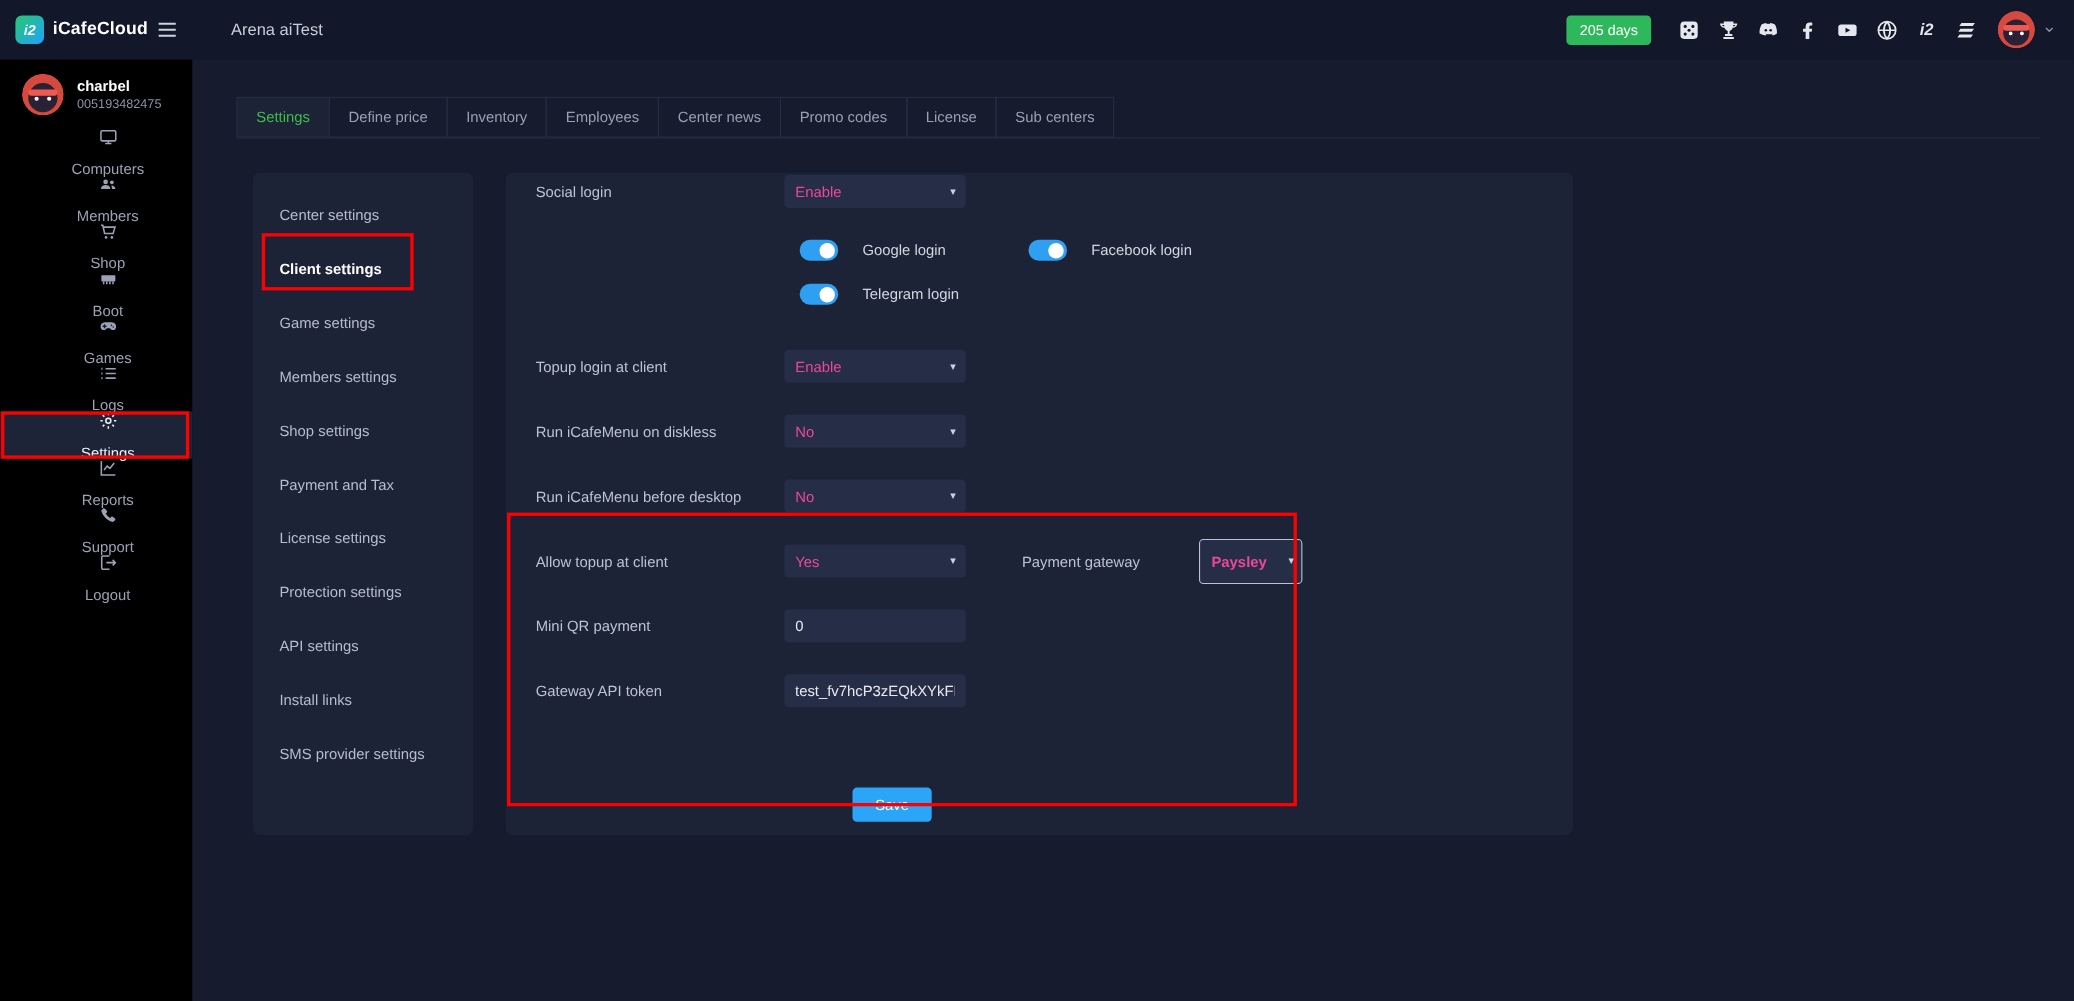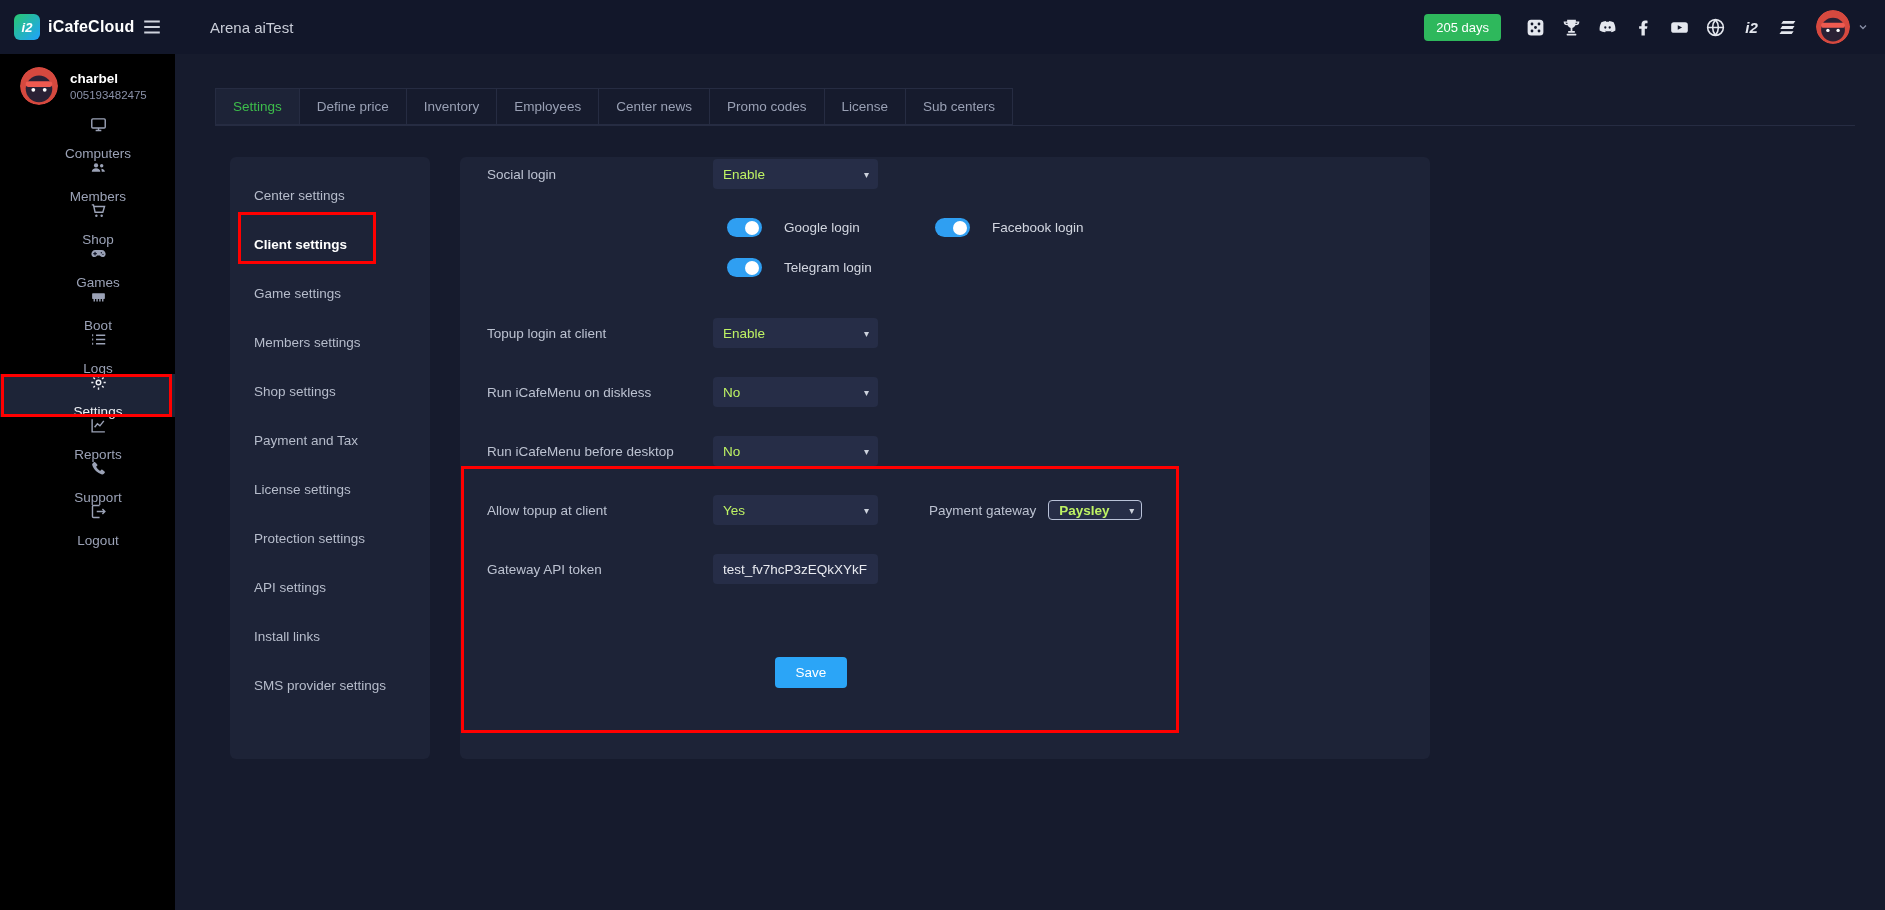--- a/index.html
+++ b/index.html
@@ -46,31 +46,31 @@
   .content { display:flex; margin:31px 0 0 55px; gap:30px; }
   .snav { width:200px; height:602px; background:#1d2337; border-radius:6px; padding-top:14px; flex:none; }
   .snav-item { padding:17px 24px; color:#b6bccb; cursor:pointer; }
   .snav-item.active { color:#ffffff; font-weight:700; }
 
   .panel { width:970px; height:602px; background:#1d2337; border-radius:6px; padding:2px 0 0 27px; flex:none; }
   .frow { display:flex; align-items:center; height:30px; margin-bottom:29px; }
   .flabel { width:226px; color:#bcc2d1; flex:none; }
   .sel-wrap { position:relative; width:165px; height:30px; flex:none; }
   .sel-wrap::after { content:"▾"; position:absolute; right:9px; top:50%; transform:translateY(-50%); color:#cdd2dd; font-size:10px; pointer-events:none; }
-  select { -webkit-appearance:none; appearance:none; width:100%; height:100%; background:#262d47; color:#bef264; border:none; border-radius:4px; padding:0 10px; font-size:13.5px; font-family:inherit; cursor:pointer; }
+  select { -webkit-appearance:none; appearance:none; width:100%; height:100%; background:#262d47; color:#ec4899; border:none; border-radius:4px; padding:0 10px; font-size:13.5px; font-family:inherit; cursor:pointer; }
   .txt { width:165px; height:30px; background:#262d47; color:#e8eaf0; border:none; border-radius:4px; padding:0 10px; font-size:13.5px; font-family:inherit; }
 
   .toggles { margin-left:240px; display:grid; grid-template-columns:208px auto; row-gap:21px; margin-bottom:41px; }
   .toggle-row { display:flex; align-items:center; gap:22px; color:#d2d6e0; }
   .switch { width:35px; height:19px; border-radius:10px; background:#2f9ff2; position:relative; flex:none; cursor:pointer; }
   .switch::after { content:""; position:absolute; top:2.5px; right:3px; width:14px; height:14px; border-radius:50%; background:#fff; }
 
   .gateway-group { display:flex; align-items:center; margin-left:51px; }
   .gateway-label { color:#bcc2d1; margin-right:12px; white-space:nowrap; }
-  .gateway-sel { position:relative; width:94px; height:20px; flex:none; }
+  .gateway-sel { position:relative; width:94px; height:41px; flex:none;margin-left:42px; }
   .gateway-sel select { border:1px solid #b9c2d8; font-weight:700; }
   .gateway-sel::after { content:"▾"; position:absolute; right:8px; top:50%; transform:translateY(-50%); color:#cdd2dd; font-size:10px; pointer-events:none; }
 
   .save-btn { margin:44px 0 0 288px; width:72px; height:31px; background:#2ba5f7; color:#fff; border:none; border-radius:4px; font-size:13.5px; cursor:pointer; font-family:inherit; }
 
   
   .anno { position:absolute; border:3px solid #ff0000; z-index:10; pointer-events:none; }
   #anno-settings { left:1px; top:374px; width:171px; height:43px; }
   #anno-client { left:238px; top:212px; width:138px; height:52px; }
   #anno-form { left:461px; top:466px; width:718px; height:267px; }
@@ -206,37 +206,37 @@
           <path d="M2.5 4h2.4l2.3 10.5h10.9l2.4-8.2H6"></path>
           <circle cx="9" cy="19.5" r="1.7" fill="currentColor" stroke="none"></circle>
           <circle cx="16.5" cy="19.5" r="1.7" fill="currentColor" stroke="none"></circle>
         </svg>
       </span>
     <span>Shop</span>
   </div>
   <div class="nav-item">
     <span class="nico">
         <svg viewBox="0 0 24 24" fill="currentColor">
+          <rect x="3" y="7.5" width="18" height="8" rx="1"></rect>
+          <path d="M5 15.5v3.5h2v-3.5zM9 15.5v3.5h2v-3.5zM13 15.5v3.5h2v-3.5zM17 15.5v3.5h2v-3.5z"></path>
+        </svg>
+      </span>
+    <span>Boot</span>
+  </div>
+  <div class="nav-item">
+    <span class="nico">
+        <svg viewBox="0 0 24 24" fill="currentColor">
           <path d="M7.5 7h9a5.5 5.5 0 0 1 5.4 6.6c-.4 2-2.1 3.4-4.1 3.4-1.3 0-2.5-.6-3.3-1.6l-.5-.6h-4l-.5.6c-.8 1-2 1.6-3.3 1.6-2 0-3.7-1.4-4.1-3.4A5.5 5.5 0 0 1 7.5 7z"></path>
           <rect x="6.2" y="9.7" width="1.8" height="5" fill="#12172a"></rect>
           <rect x="4.6" y="11.3" width="5" height="1.8" fill="#12172a"></rect>
           <circle cx="16" cy="11" r="1" fill="#12172a"></circle>
           <circle cx="18.3" cy="13.2" r="1" fill="#12172a"></circle>
         </svg>
       </span>
     <span>Games</span>
-  </div>
-  <div class="nav-item">
-    <span class="nico">
-        <svg viewBox="0 0 24 24" fill="currentColor">
-          <rect x="3" y="7.5" width="18" height="8" rx="1"></rect>
-          <path d="M5 15.5v3.5h2v-3.5zM9 15.5v3.5h2v-3.5zM13 15.5v3.5h2v-3.5zM17 15.5v3.5h2v-3.5z"></path>
-        </svg>
-      </span>
-    <span>Boot</span>
   </div>
   <div class="nav-item">
     <span class="nico">
         <svg viewBox="0 0 24 24" fill="none" stroke="currentColor" stroke-width="2">
           <path d="M8.5 6h13M8.5 12h13M8.5 18h13"></path>
           <path d="M3 6h1.5M3 12h1.5M3 18h1.5" stroke-width="2.6"></path>
         </svg>
       </span>
     <span>Logs</span>
   </div>
@@ -373,20 +373,24 @@
           <select><option>Yes</option></select>
         </div>
         <div class="gateway-group">
           <span class="gateway-label">Payment gateway</span>
           <div class="gateway-sel">
             <select><option>Paysley</option></select>
           </div>
         </div>
       </div>
 
+      <div class="frow">
+        <div class="flabel">Mini QR payment</div>
+        <input class="txt" type="text" value="0" style="">
+      </div>
 
       <div class="frow">
         <div class="flabel">Gateway API token</div>
         <input class="txt" type="text" value="test_fv7hcP3zEQkXYkFEjCO" style="">
       </div>
 
       <button class="save-btn">Save</button>
 
     </div>
   </div>

